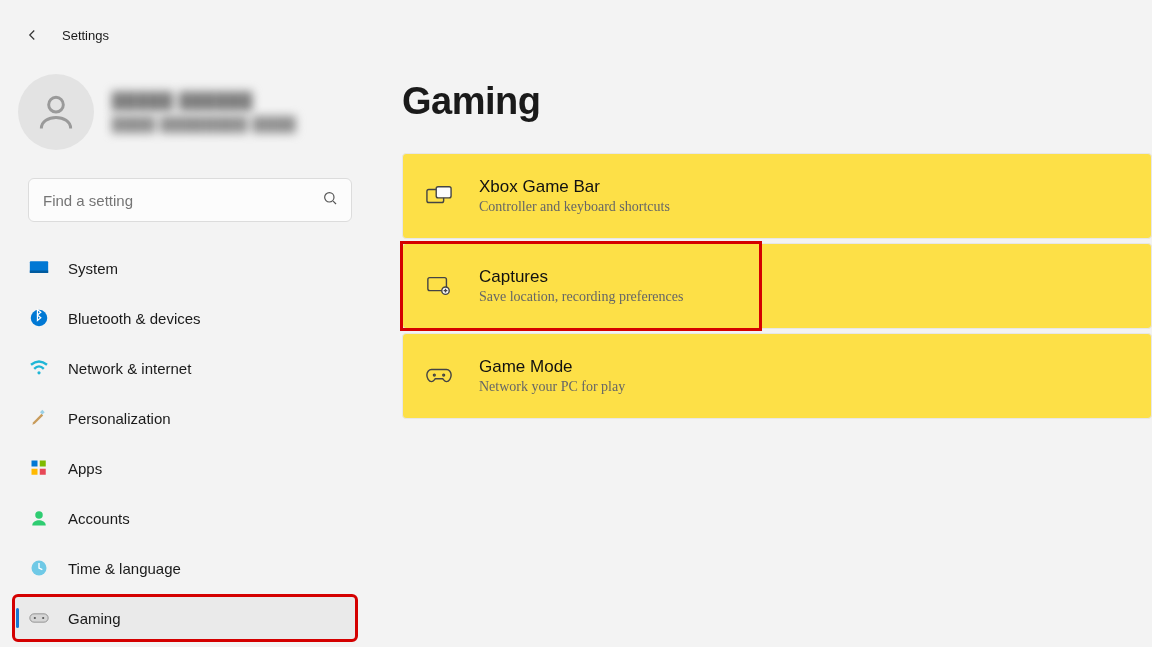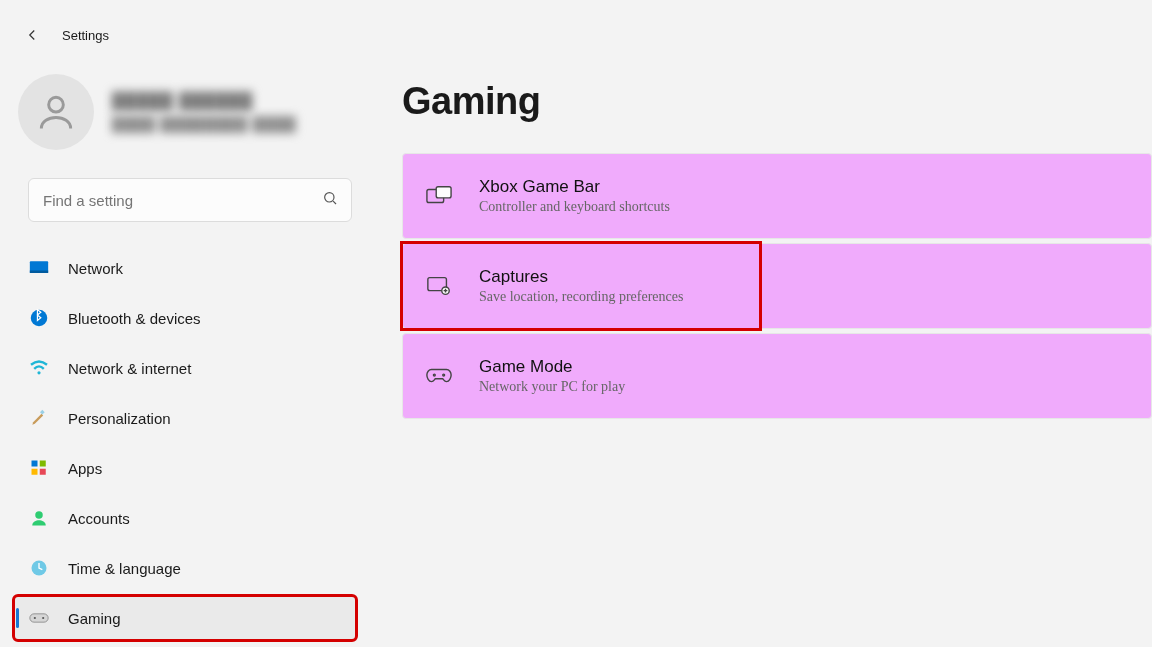--- a/index.html
+++ b/index.html
@@ -86,21 +86,21 @@
     padding: 28px 0 0 32px;
   }
   .page-title {
     font-size:38px;
     font-weight:600;
     margin-bottom:30px;
     letter-spacing:-0.5px;
   }
   .cards { display:flex; flex-direction:column; gap:4px;}
   .card {
-    background:#f0abfc;
+    background:#fde047;
     border:1px solid #e7e7e7;
     border-radius:4px;
     display:flex; align-items:center;
     gap:26px;
     padding:20px 22px;
     min-height:86px;
     cursor:pointer;
   }
   .card-icon {
     width:28px;height:28px;color:#444;
@@ -159,21 +159,21 @@
     </div>
 
     <nav class="nav">
       <div class="nav-item">
         <span class="nav-icon">
           <svg width="20" height="16" viewBox="0 0 24 18">
               <rect x="1" y="1" width="22" height="14" rx="1" fill="#0078d4"></rect>
               <rect x="1" y="12" width="22" height="3" fill="#005a9e"></rect>
             </svg>
         </span>
-        <span>Network</span>
+        <span>System</span>
       </div>
 
       <div class="nav-item">
         <span class="nav-icon">
           <svg width="18" height="18" viewBox="0 0 24 24">
               <circle cx="12" cy="12" r="11" fill="#0078d4"></circle>
               <path d="M11 6v12l5-4-5-4 5-4-5-4v12" transform="translate(0 -1) scale(0.9)" fill="none" stroke="#fff" stroke-width="1.8"></path>
             </svg>
         </span>
         <span>Bluetooth &amp; devices</span>

